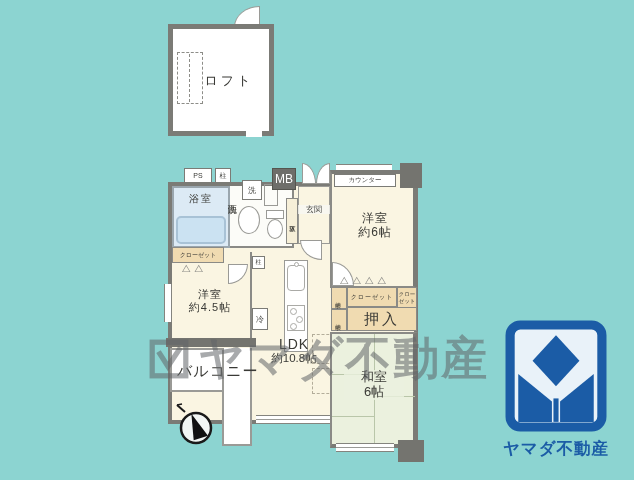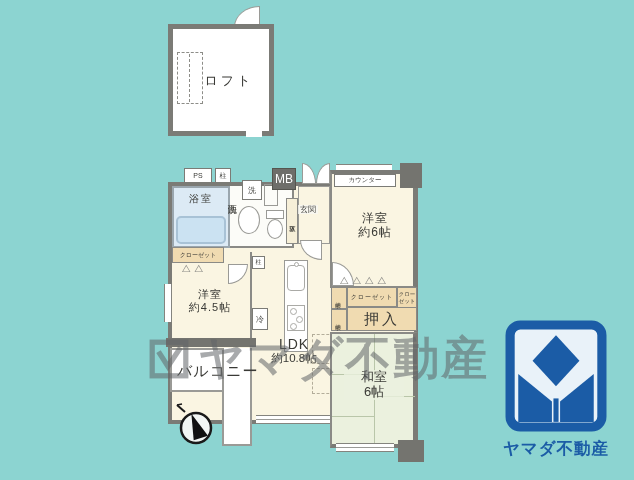--- a/index.html
+++ b/index.html
@@ -62,21 +62,21 @@
 
   <div class="box" style="left:272px;top:168px;width:24px;height:22px;background:#6E6E6A;border:1px solid #55554f;color:#fff;font-size:12px;">
     <span>MB</span>
   </div>
 
   <div class="box tan vert" style="left:286px;top:198px;width:12px;height:46px;font-size:6px;background:#F6EFD8;">
     <span>下駄入</span>
   </div>
 
   <div class="room" style="left:298px;top:186px;width:32px;height:58px;border:1px solid #9a9a96;background:#f8f8f4 repeating-linear-gradient(0deg,#c4c4c0 0 1px,transparent 1px 6px),repeating-linear-gradient(90deg,#c4c4c0 0 1px,transparent 1px 6px);"></div>
-  <div class="lbl ctr" style="left:298px;top:205px;width:20px;font-size:8px;background:rgba(248,248,244,.8);">玄関</div>
+  <div class="lbl ctr" style="left:298px;top:205px;width:32px;font-size:8px;background:rgba(248,248,244,.8);">玄関</div>
 
   <div class="winH" style="left:336px;top:164px;width:56px;height:8px;"></div>
   <div class="room" style="left:330px;top:170px;width:88px;height:118px;background:#FAF5E2;border:2px solid #8a8a86;border-top:4px solid #7B7B76;border-right:5px solid #7B7B76;"></div>
   <div class="pillar" style="left:400px;top:163px;width:22px;height:25px;"></div>
   <div class="box" style="left:334px;top:174px;width:62px;height:13px;font-size:6.5px;">
     <span>カウンター</span>
   </div>
   <div class="lbl ctr" style="left:340px;top:212px;width:70px;font-size:12px;flex-direction:column;letter-spacing:1px;">
     <span>洋室</span>
     <span>約6帖</span>

